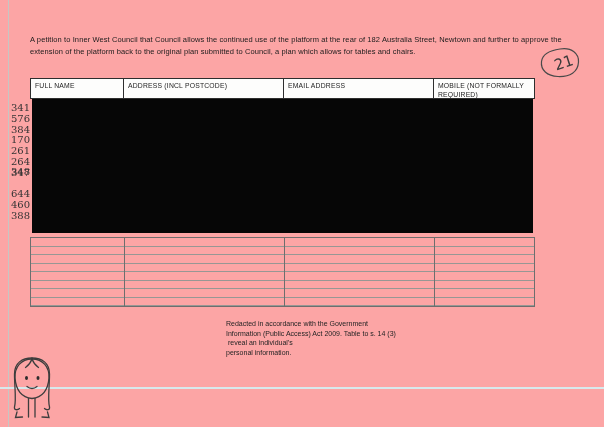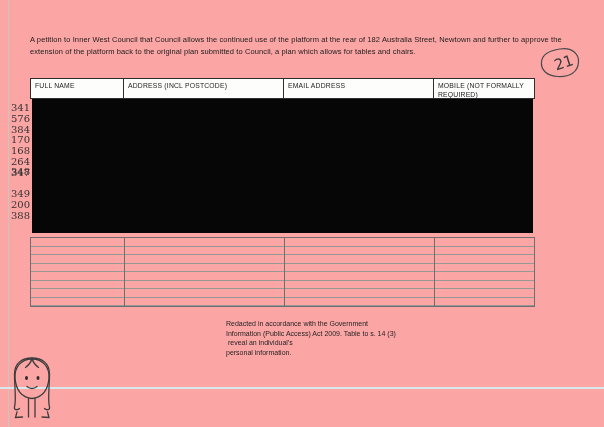--- a/index.html
+++ b/index.html
@@ -70,26 +70,26 @@
     <div class="th c3">EMAIL ADDRESS</div>
     <div class="th c4">MOBILE (NOT FORMALLY REQUIRED)</div>
   </div>
 
   <div class="redaction"></div>
 
   <div class="rownum" style="top:102px">341</div>
   <div class="rownum" style="top:113px">576</div>
   <div class="rownum" style="top:124px">384</div>
   <div class="rownum" style="top:134px">170</div>
-  <div class="rownum" style="top:145px">168</div>
+  <div class="rownum" style="top:145px">261</div>
   <div class="rownum" style="top:156px">264</div>
   <div class="rownum" style="top:167px">347</div>
   <div class="rownum" style="top:166px">348</div>
-  <div class="rownum" style="top:188px">349</div>
-  <div class="rownum" style="top:199px">200</div>
+  <div class="rownum" style="top:188px">644</div>
+  <div class="rownum" style="top:199px">460</div>
   <div class="rownum" style="top:210px">388</div>
 
   <div class="egrid">
     <div class="erow"></div>
     <div class="erow"></div>
     <div class="erow"></div>
     <div class="erow"></div>
     <div class="erow"></div>
     <div class="erow"></div>
     <div class="erow"></div>

